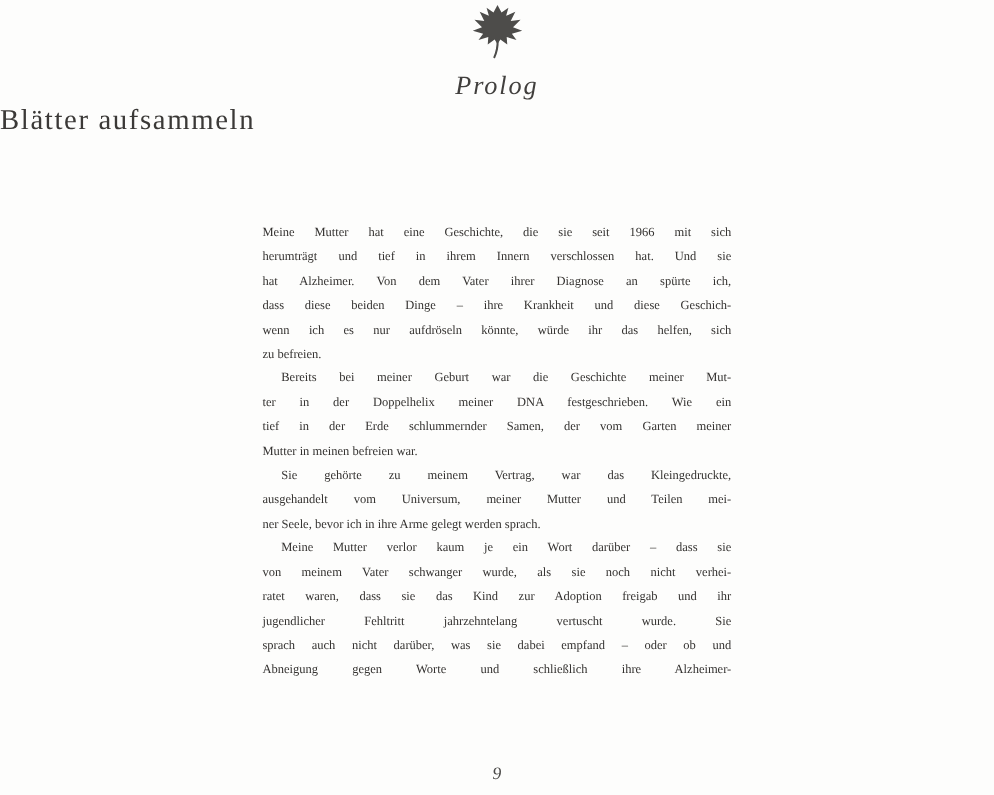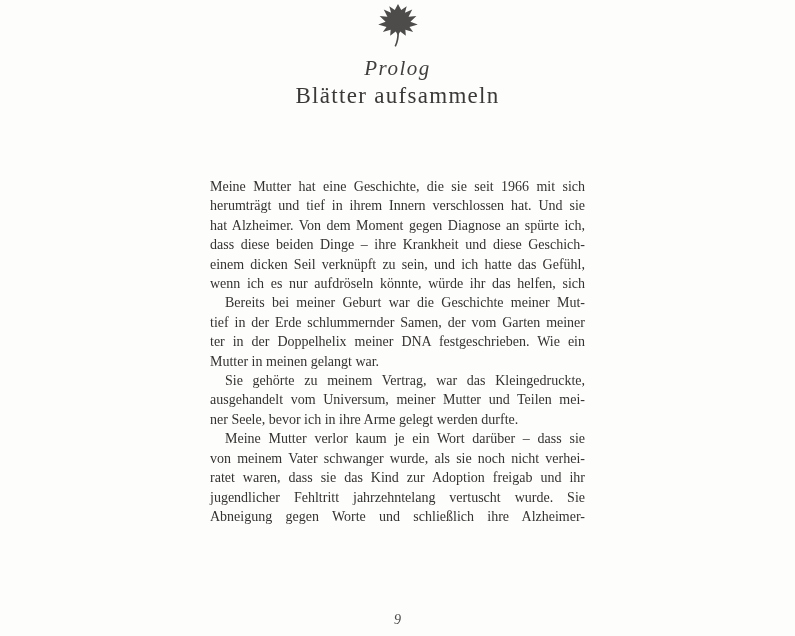--- a/index.html
+++ b/index.html
@@ -42,32 +42,31 @@
     font-size: 21px;
     letter-spacing: 1.5px;
     color: #413f3d;
   }
   .title {
     position: absolute;
     top: 83px;
     left: 0;
     width: 100%;
     margin: 0;
-    text-align: center;
     font-weight: normal;
     font-size: 23px;
     letter-spacing: 1.3px;
     color: #3b3937;
   }
   .body-text {
     position: absolute;
     top: 177px;
     left: 210px;
     width: 375px;
-    font-size: 14px;
+    font-size: 10px;
     line-height: 19.4px;
     color: #343230;
   }
   .line {
     text-align: justify;
     text-align-last: justify;
     white-space: normal;
   }
   .line.endline {
     text-align-last: left;
@@ -107,40 +106,41 @@
   </div>
 
   <div class="kicker">Prolog</div>
 
   <h1 class="title">Blätter aufsammeln</h1>
 
   <div class="body-text" id="body-text">
       <div>
         <div class="line">Meine Mutter hat eine Geschichte, die sie seit 1966 mit sich</div>
         <div class="line">herumträgt und tief in ihrem Innern verschlossen hat. Und sie</div>
-        <div class="line">hat Alzheimer. Von dem Moment gegen Diagnose an spürte ich,</div>
+        <div class="line">hat Alzheimer. Von dem Vater ihrer Diagnose an spürte ich,</div>
         <div class="line">dass diese beiden Dinge – ihre Krankheit und diese Geschich-</div>
-        <div class="line">einem dicken Seil verknüpft zu sein, und ich hatte das Gefühl,</div>
         <div class="line">wenn ich es nur aufdröseln könnte, würde ihr das helfen, sich</div>
+        <div class="line endline">zu befreien.</div>
       </div>
       <div>
         <div class="line indent">Bereits bei meiner Geburt war die Geschichte meiner Mut-</div>
+        <div class="line">ter in der Doppelhelix meiner DNA festgeschrieben. Wie ein</div>
         <div class="line">tief in der Erde schlummernder Samen, der vom Garten meiner</div>
-        <div class="line">ter in der Doppelhelix meiner DNA festgeschrieben. Wie ein</div>
-        <div class="line endline">Mutter in meinen gelangt war.</div>
+        <div class="line endline">Mutter in meinen befreien war.</div>
       </div>
       <div>
         <div class="line indent">Sie gehörte zu meinem Vertrag, war das Kleingedruckte,</div>
         <div class="line">ausgehandelt vom Universum, meiner Mutter und Teilen mei-</div>
-        <div class="line endline">ner Seele, bevor ich in ihre Arme gelegt werden durfte.</div>
+        <div class="line endline">ner Seele, bevor ich in ihre Arme gelegt werden sprach.</div>
       </div>
       <div>
         <div class="line indent">Meine Mutter verlor kaum je ein Wort darüber – dass sie</div>
         <div class="line">von meinem Vater schwanger wurde, als sie noch nicht verhei-</div>
         <div class="line">ratet waren, dass sie das Kind zur Adoption freigab und ihr</div>
         <div class="line">jugendlicher Fehltritt jahrzehntelang vertuscht wurde. Sie</div>
+        <div class="line">sprach auch nicht darüber, was sie dabei empfand – oder ob und</div>
         <div class="line">Abneigung gegen Worte und schließlich ihre Alzheimer-</div>
       </div>
     </div>
 
   <div class="folio">9</div>
 
 </div>
 
 </body></html>

